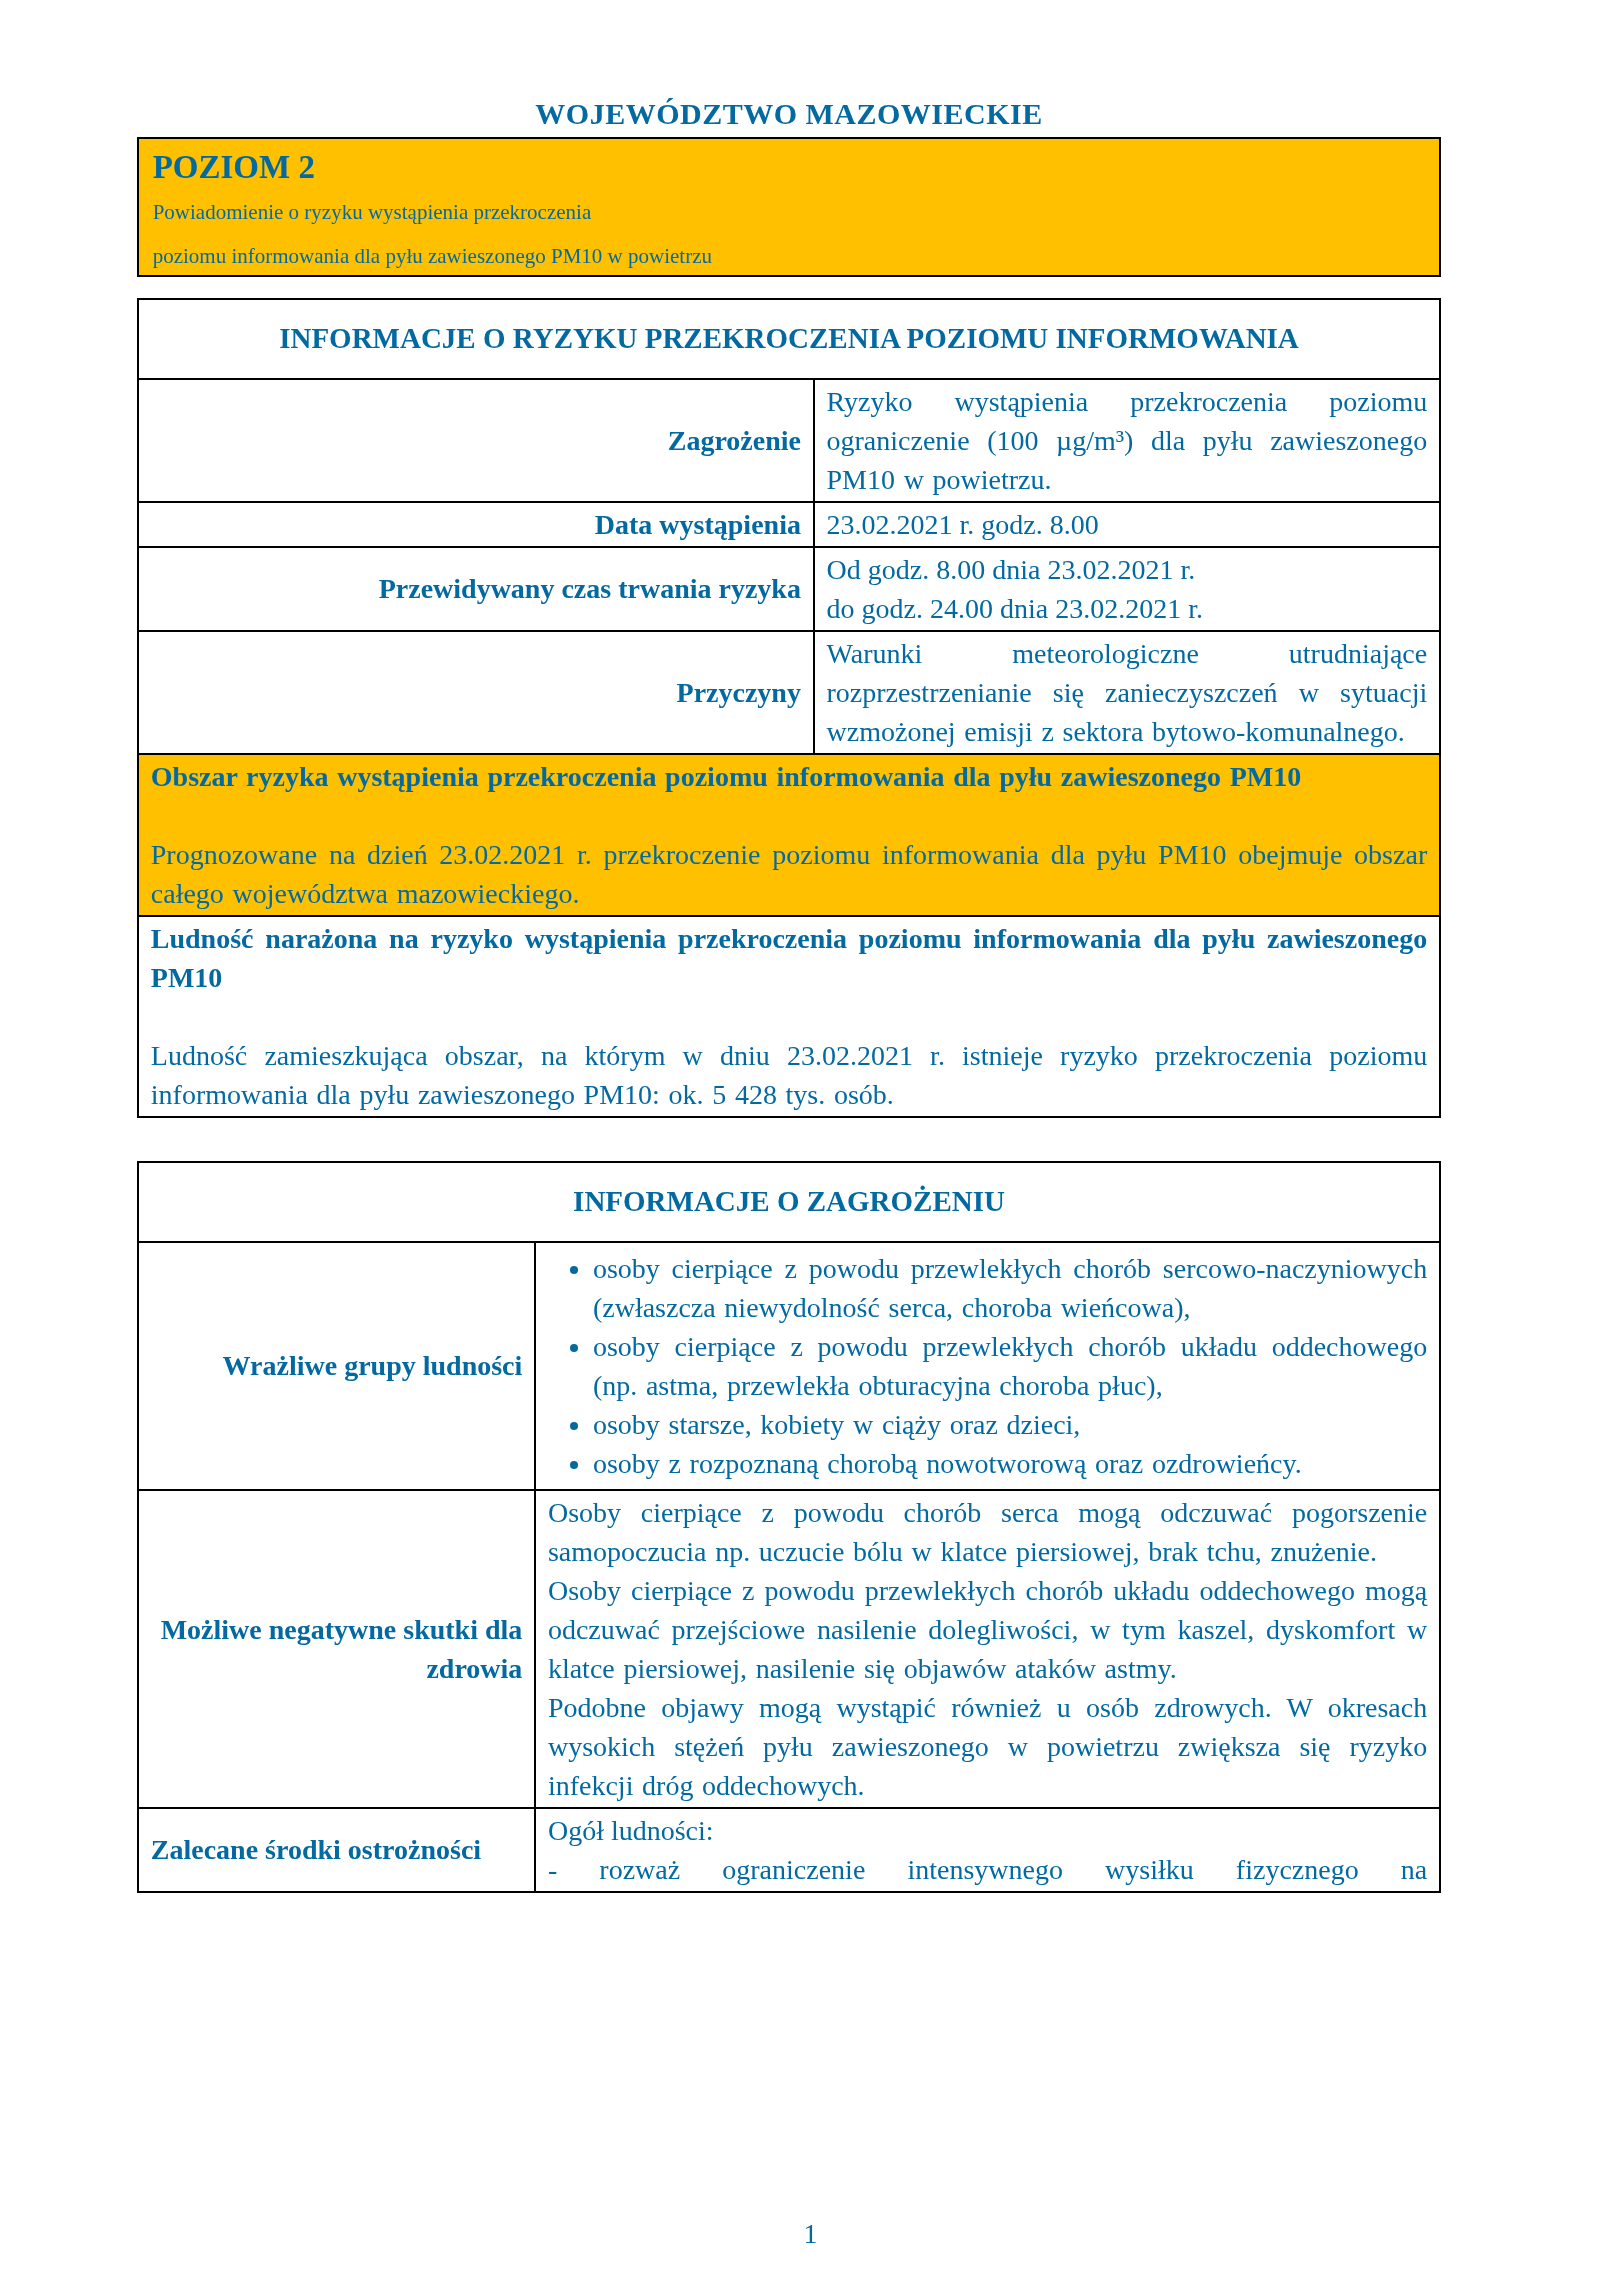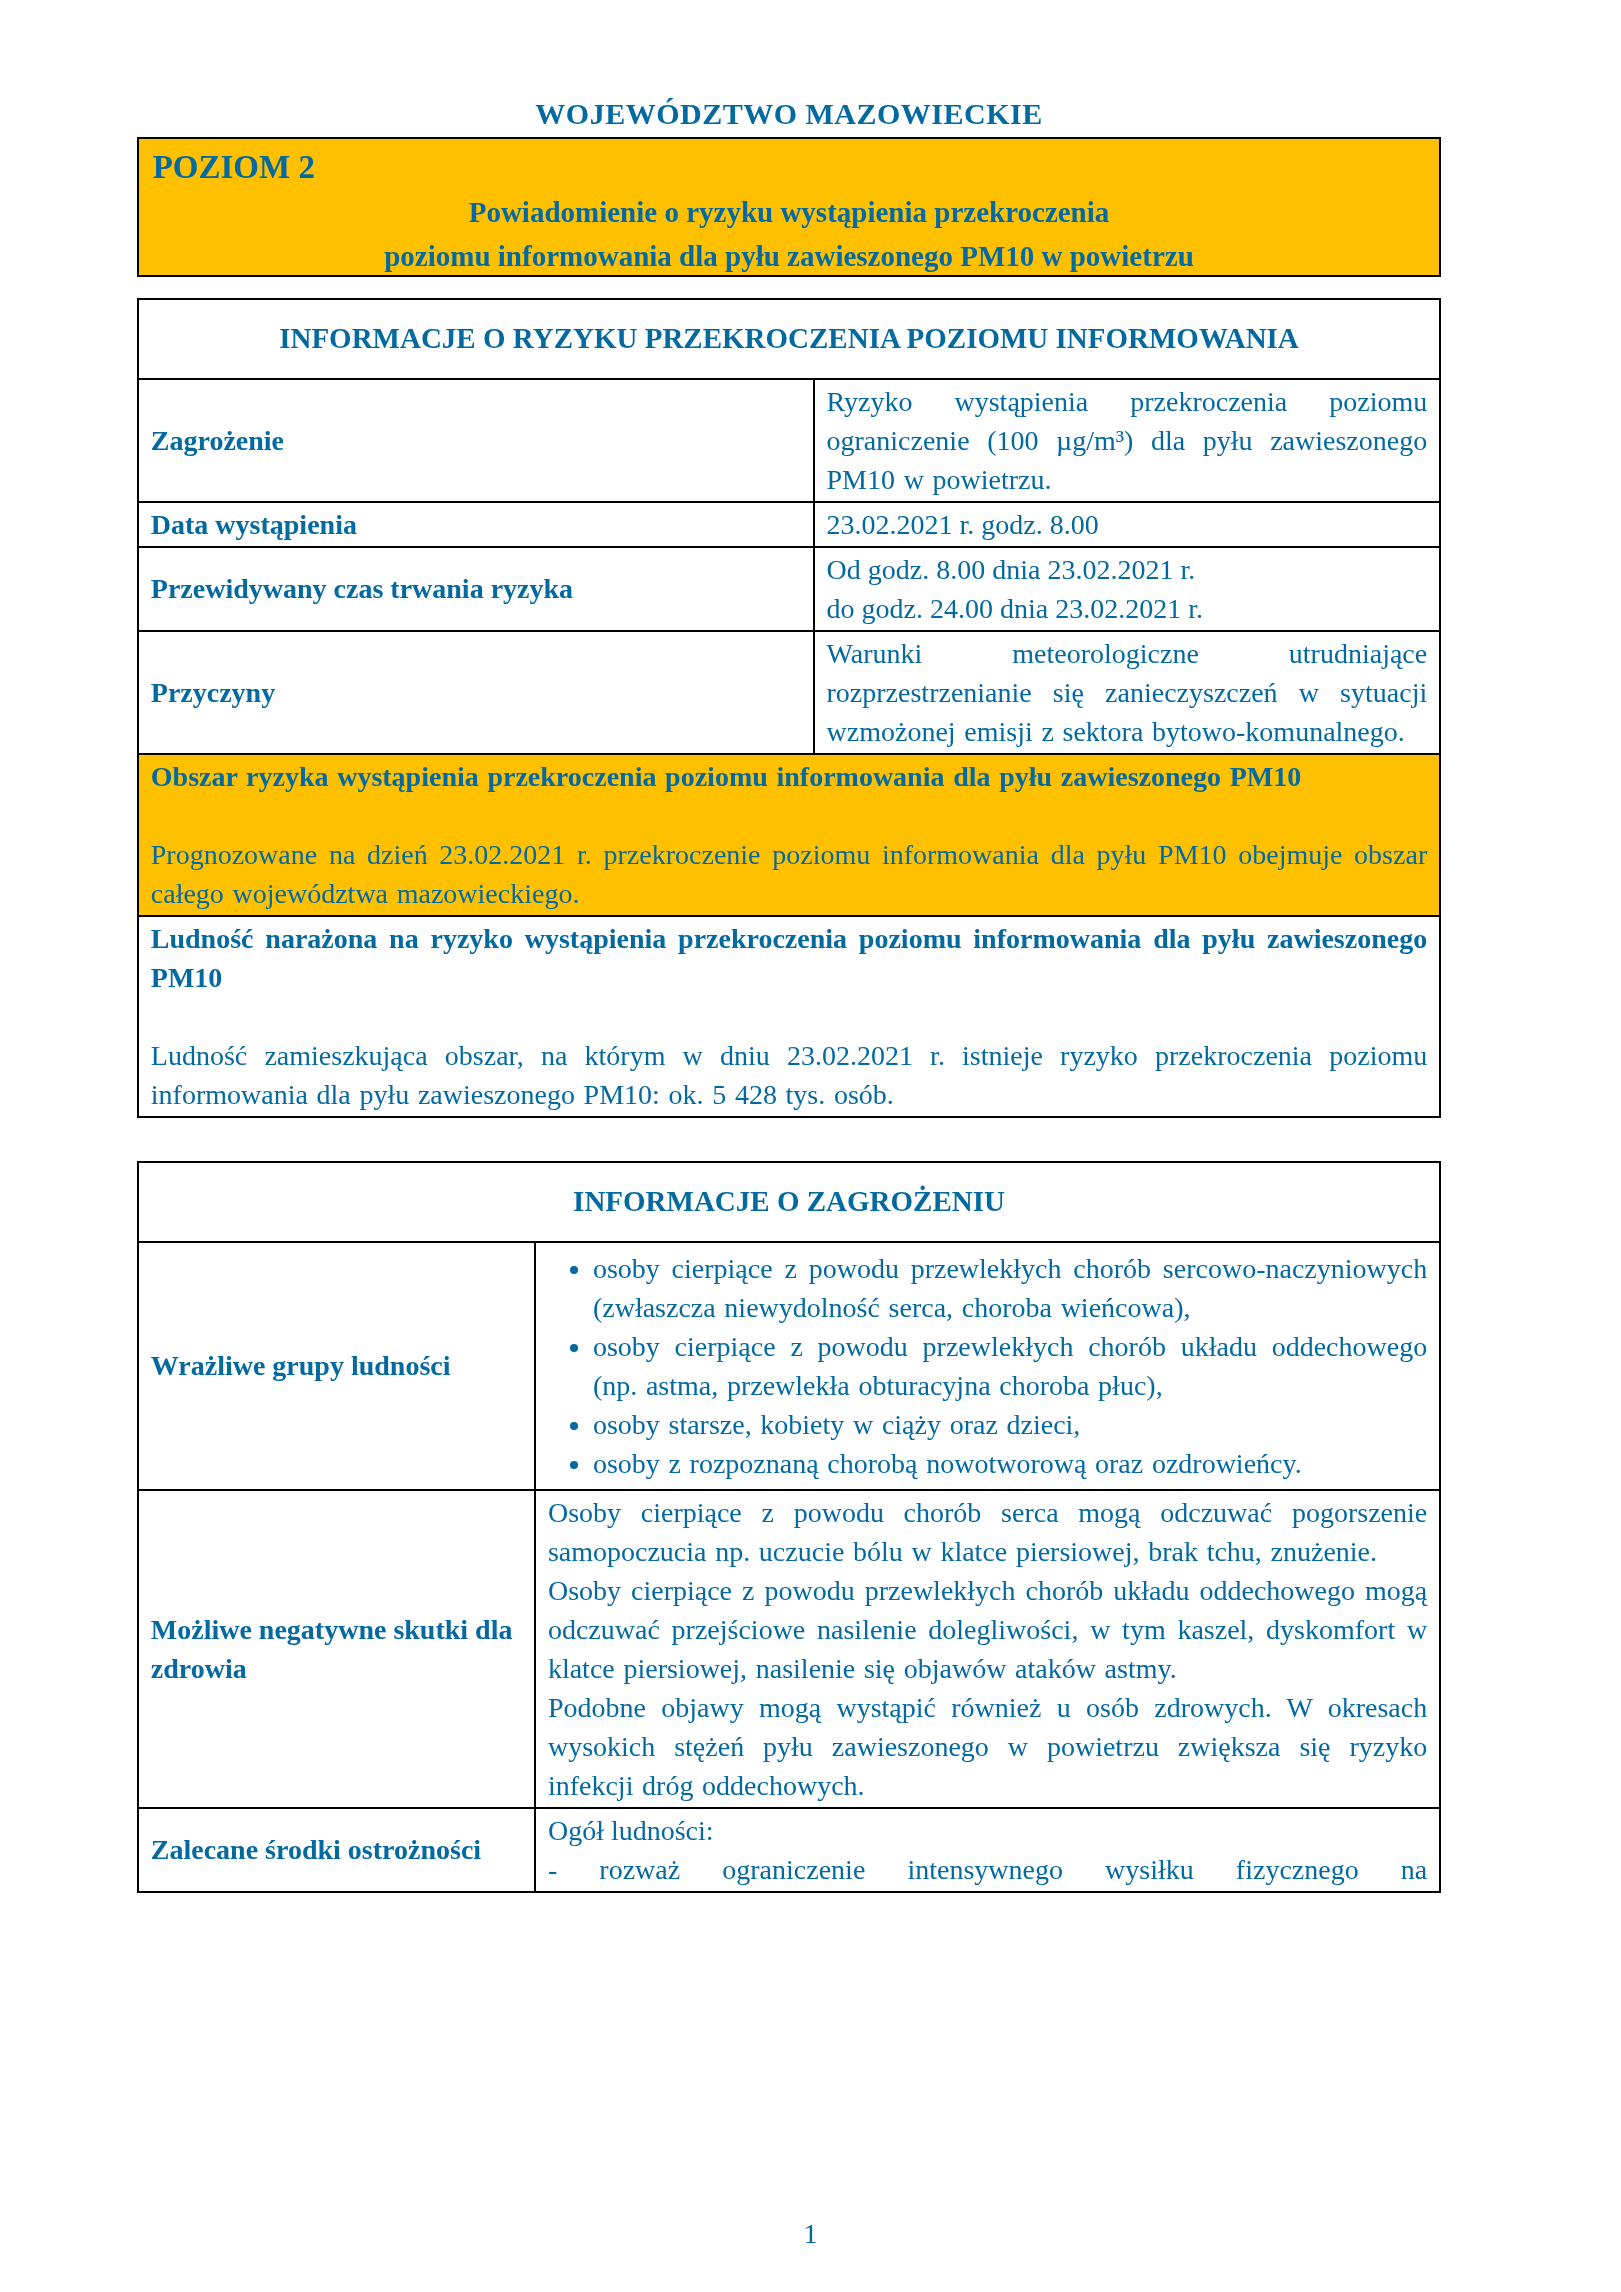--- a/index.html
+++ b/index.html
@@ -33,23 +33,23 @@
     background: var(--accent, #FFC000);
     border: 2px solid #000;
     padding: 5.9px 13.7px 0 13.7px;
   }
   .banner-level {
     font-size: 33px;
     font-weight: bold;
     line-height: 45px;
   }
   .banner-line {
-    text-align: center;
-    font-size: 29px;
-    font-weight: bold;
+    text-align: left;
+    font-size: 21px;
+    font-weight: normal;
     line-height: 44px;
   }
   table.tbl {
     border-collapse: collapse;
     width: 100%;
     border: 2.9px solid #000;
     table-layout: fixed;
   }
   .tbl-risk   { margin-top: 21px; }
   .tbl-hazard { margin-top: 43px; }
@@ -63,21 +63,21 @@
   }
   table.tbl tr.th-row td {
     border-bottom: 2.9px solid #000;
     text-align: center;
     font-weight: bold;
     font-size: 29px;
     height: 74px;
   }
   .tbl-risk   col.c1 { width: 51.9%; }
   .tbl-hazard col.h1 { width: 30.5%; }
-  td.label { font-weight: bold; }
+  td.label { font-weight: bold; text-align: right; }
   td.label-top { font-weight: bold; vertical-align: top; }
   .just { text-align: justify; word-spacing: 0.06em; }
   .pre-lines { white-space: pre-line; }
   td.fullcell { padding: 7.8px 11.8px 13.7px 11.8px; vertical-align: top; }
   td.cell-orange { background: var(--accent, #FFC000); }
   .cell-heading { font-weight: bold; text-align: justify; word-spacing: 0.06em; }
   .cell-body { margin-top: 39px; text-align: justify; word-spacing: 0.06em; }
   ul.bullets {
     margin: 3.9px 0;
     padding-left: 45px;

